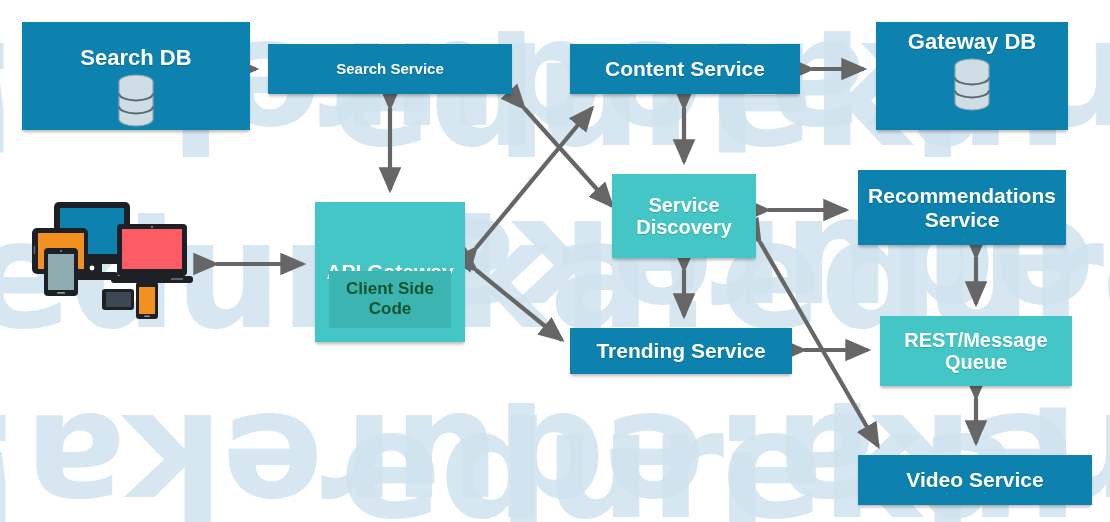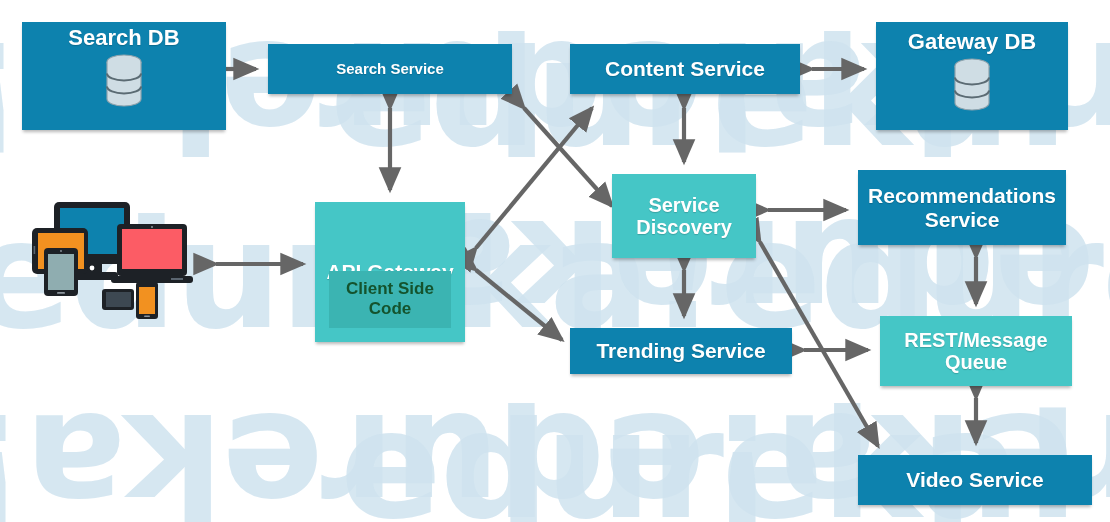--- a/index.html
+++ b/index.html
@@ -73,21 +73,21 @@
   .node.blue  { background: #0d82ae; }
   .node.teal  { background: #45c6c6; }
 
   .node-label {
     display: block;
     padding: 0 4px;
     text-shadow: 0 1px 1px rgba(0,0,0,0.18);
   }
 
   
-  #node-search-db      { left: 22px;  top: 22px;  width: 204px; height: 108px; font-size: 22px; justify-content: flex-start; padding-top: 4px; }
+  #node-search-db      { left: 22px;  top: 22px;  width: 228px; height: 108px; font-size: 22px; justify-content: flex-start; padding-top: 24px; }
   #node-content-db     { left: 876px; top: 22px;  width: 192px; height: 108px; font-size: 22px; justify-content: flex-start; padding-top: 8px; }
   #node-search-service { left: 268px; top: 44px;  width: 244px; height: 50px;  font-size: 15px; }
   #node-content-service{ left: 570px; top: 44px;  width: 230px; height: 50px;  font-size: 21px; }
   #node-api-gateway    { left: 315px; top: 202px; width: 150px; height: 140px; font-size: 21px; justify-content: center; }
   #node-service-disc   { left: 612px; top: 174px; width: 144px; height: 84px;  font-size: 20px; }
   #node-recommendations{ left: 858px; top: 170px; width: 208px; height: 75px;  font-size: 21px; }
   #node-trending       { left: 570px; top: 328px; width: 222px; height: 46px;  font-size: 21px; }
   #node-rest-queue     { left: 880px; top: 316px; width: 192px; height: 70px;  font-size: 20px; }
   #node-video-service  { left: 858px; top: 455px; width: 234px; height: 50px;  font-size: 21px; }
 

